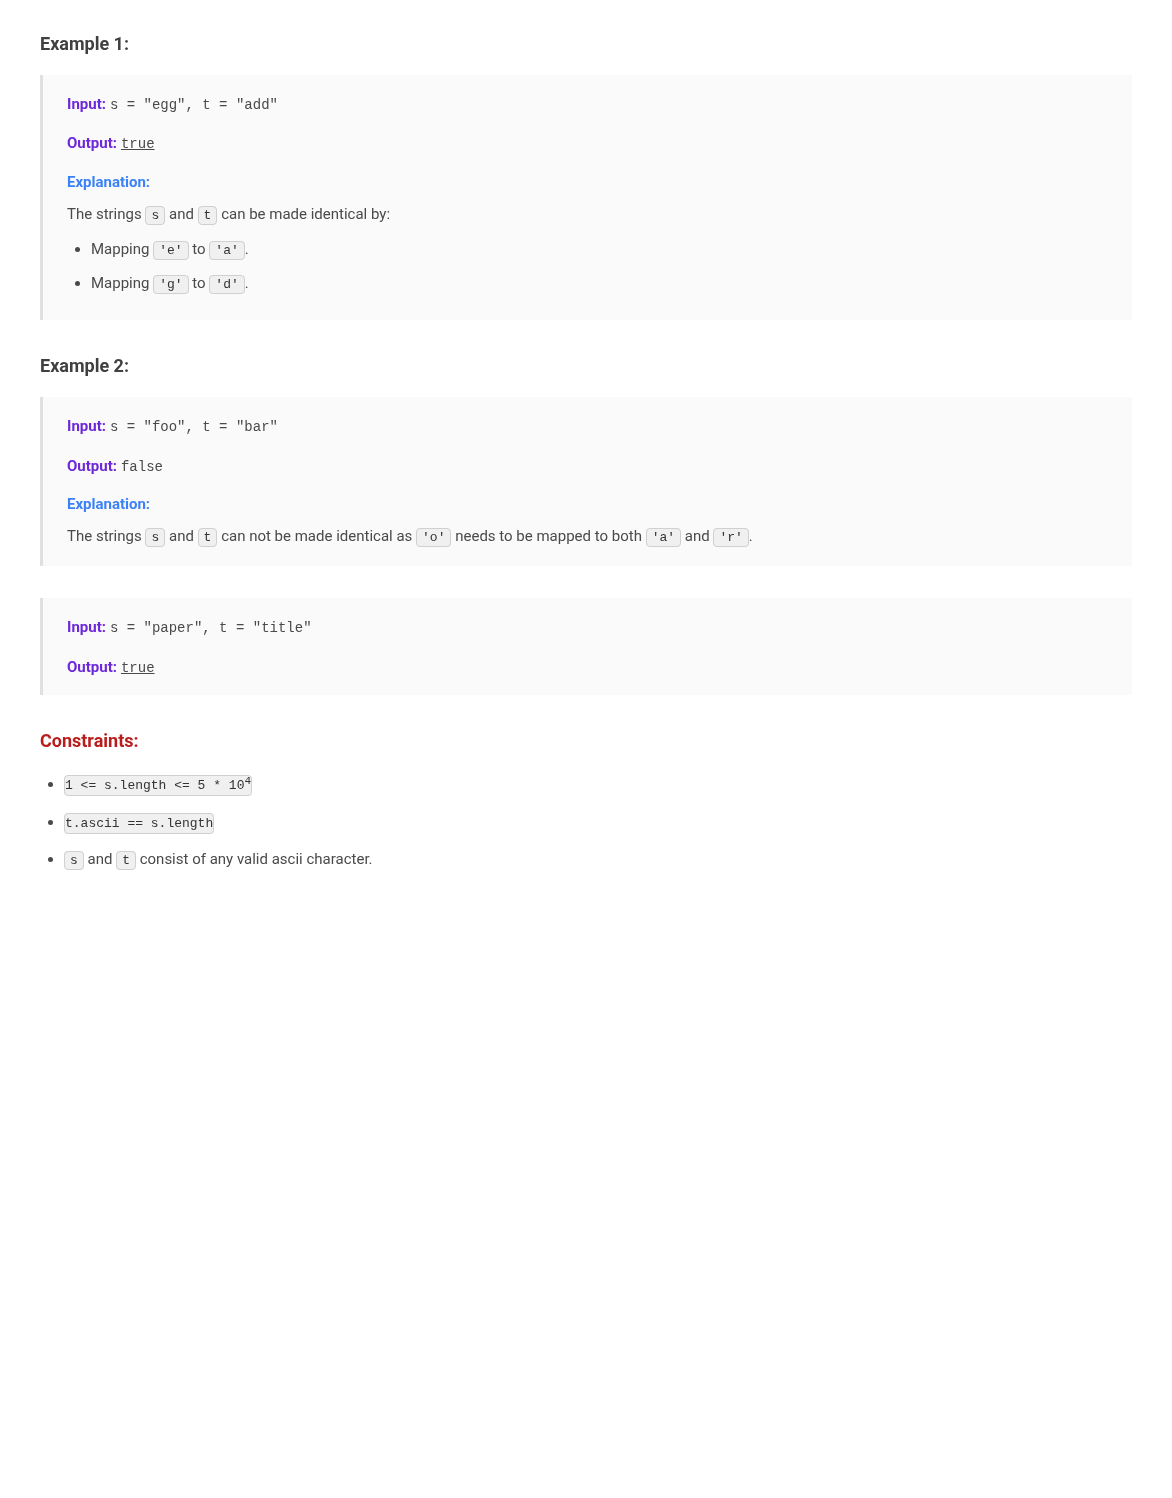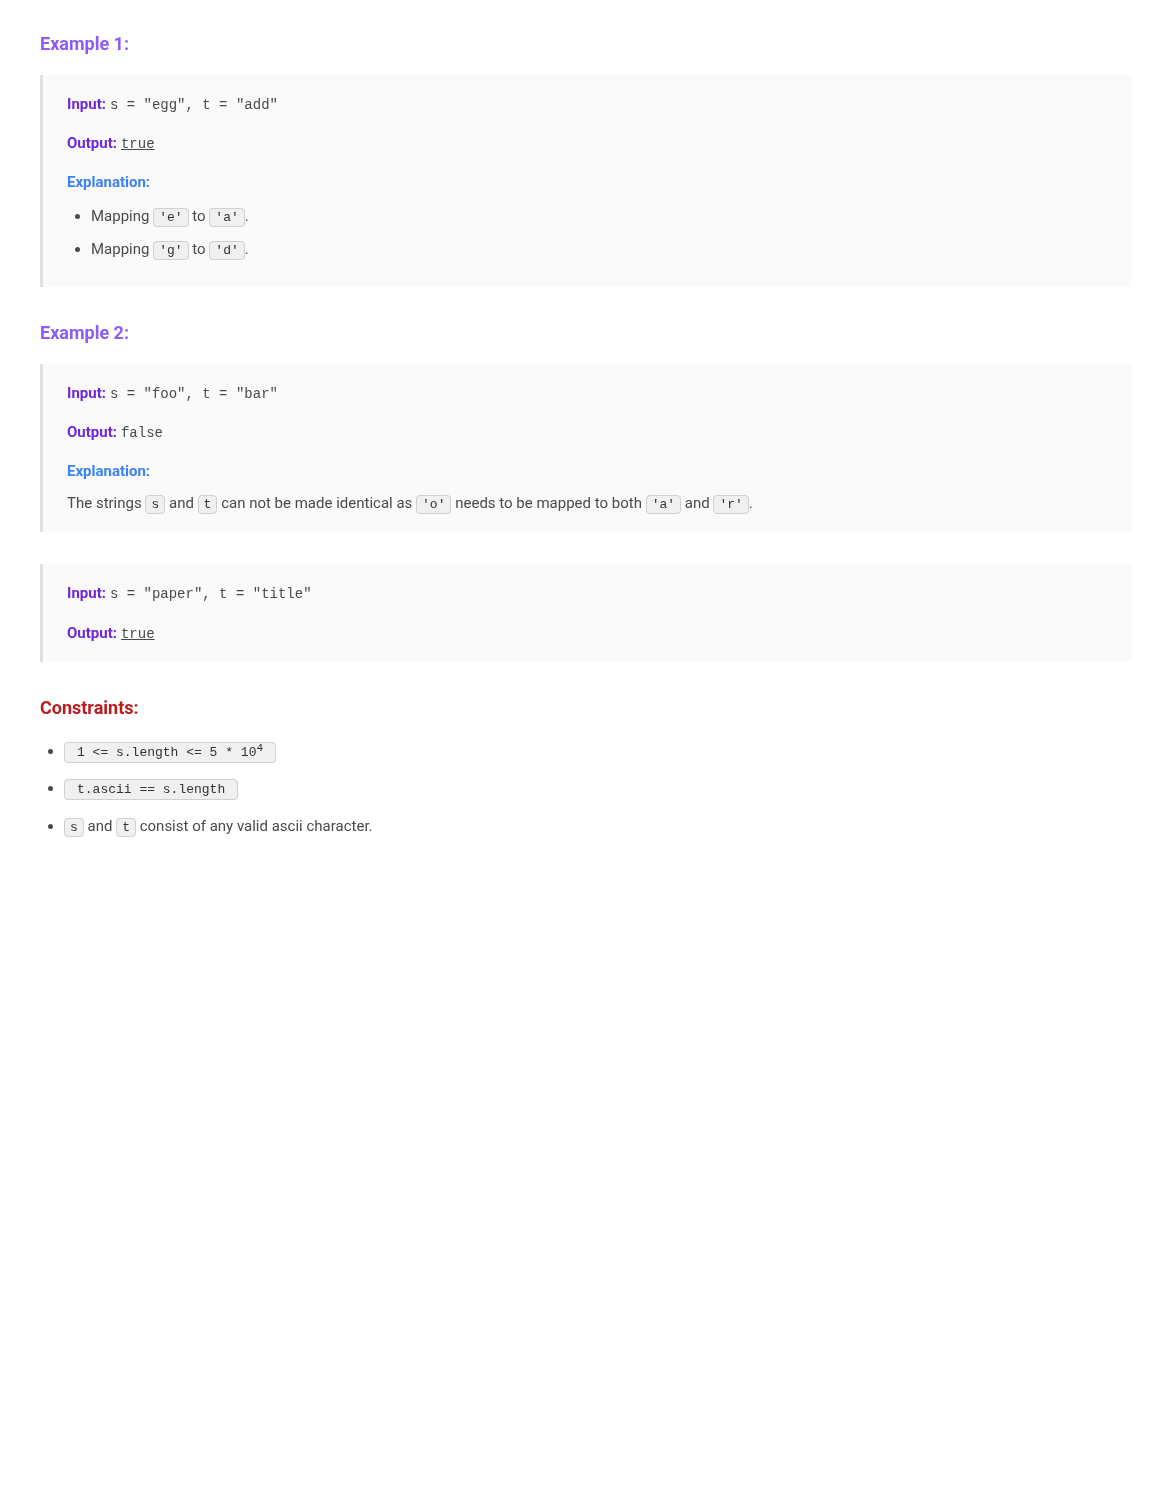--- a/index.html
+++ b/index.html
@@ -19,21 +19,21 @@
     }
 
     .section {
       margin-bottom: 32px;
     }
 
     .example-title {
       font-size: 18px;
       font-weight: 700;
       margin-bottom: 16px;
-      color: #8b5cf6;
+      color: #404040;
     }
 
     .example-box {
       border-left: 3px solid #e0e0e0;
       padding: 16px 24px;
       background: #fafafa;
       margin-bottom: 8px;
     }
 
     .example-box .field {
@@ -124,21 +124,21 @@
       margin-bottom: 12px;
       line-height: 1.7;
     }
 
     .constraint-code {
       font-family: "SFMono-Regular", Consolas, "Liberation Mono", Menlo, monospace;
       font-size: 13px;
       background: #f0f0f0;
       border: 1px solid #d0d0d0;
       border-radius: 4px;
-      padding: 2px 12px;
+      padding: 2px 0;
       color: #333;
       margin-top: 16px;
     }
 
     sup {
       font-size: 11px;
     }
   </style>
 </head>
 <body>
@@ -149,20 +149,23 @@
     <div class="field">
       <span class="field-label">Input:</span>
       <span class="field-value"> s = "egg", t = "add"</span>
     </div>
     <div class="field">
       <span class="field-label">Output:</span>
       <span class="field-value true-val"> true</span>
     </div>
     <div class="field">
       <div class="explanation-label">Explanation:</div>
+      <div class="explanation-text">
+        The strings <span class="inline-code">s</span> and <span class="inline-code">t</span> can be made identical by:
+      </div>
       <ul class="bullet-list">
         <li>
           Mapping <span class="inline-code">'e'</span> to <span class="inline-code">'a'</span>.
         </li>
         <li>
           Mapping <span class="inline-code">'g'</span> to <span class="inline-code">'d'</span>.
         </li>
       </ul>
     </div>
   </div>

